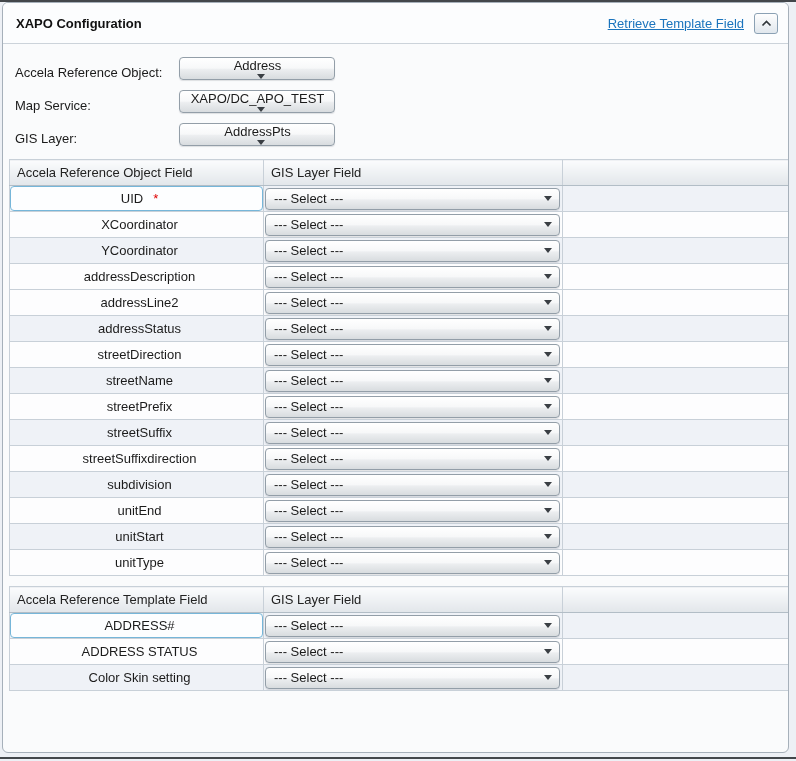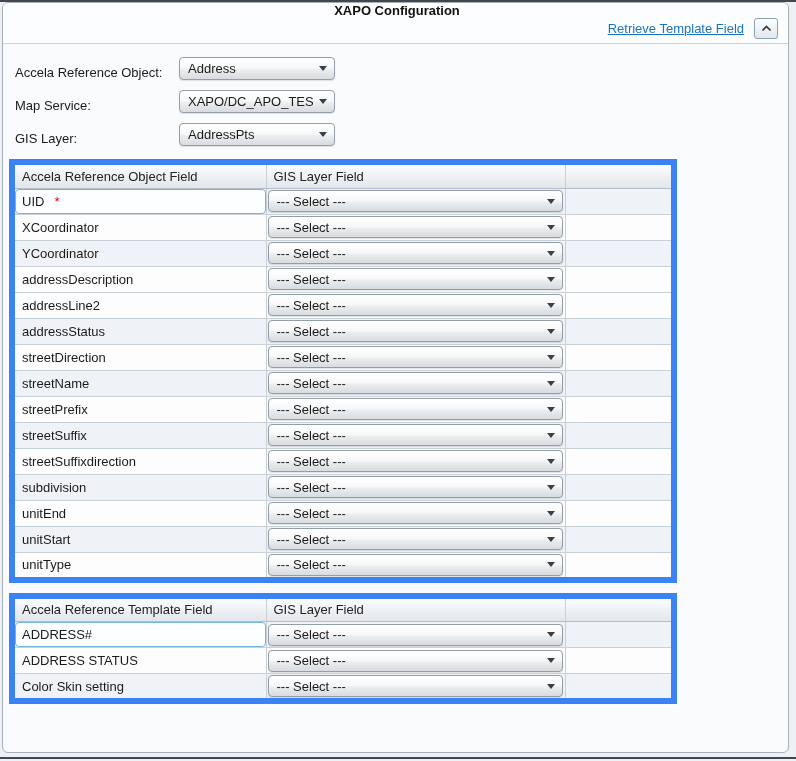--- a/index.html
+++ b/index.html
@@ -20,21 +20,20 @@
     background:#fafbfc;
     border:1px solid #a6b0ba;
     border-radius:6px;
     overflow:hidden;
   }
   .titlebar{
     height:40px;display:flex;align-items:center;
     padding:0 10px 0 13px;
     border-bottom:1px solid #ccd3da;
     background:#fcfdfe;
-    flex-direction:column;
   }
   .title{font-weight:bold;font-size:13px;color:#111;}
   .titlebar-right{margin-left:auto;display:flex;align-items:center;gap:10px;}
   .link{color:#1b74bd;text-decoration:underline;cursor:pointer;}
   .collapse-btn{
     width:24px;height:21px;box-sizing:border-box;
     border:1px solid #8ba1b4;border-radius:3px;
     background:linear-gradient(#fefefe,#e1e7ed);
     display:flex;align-items:center;justify-content:center;
     cursor:pointer;
@@ -45,33 +44,33 @@
   .form-label{width:164px;color:#1b1b1b;}
 
   .select{
     box-sizing:border-box;height:23px;
     border:1px solid #939ea8;border-radius:4px;
     background:linear-gradient(to bottom,#ffffff 0%,#f7f8f9 48%,#eceef0 55%,#d8dcdf 100%);
     display:flex;align-items:center;
     padding:0 7px 0 8px;cursor:pointer;
     box-shadow:0 1px 1px rgba(60,70,80,0.15);
   }
-  .form-row .select{width:156px;}
+  .form-row .select{width:156px;flex-direction:column;}
   .sel-text{flex:1;white-space:nowrap;overflow:hidden;color:#1b1b1b;}
   .arrow{
     width:0;height:0;margin-left:6px;
     border-left:4px solid transparent;border-right:4px solid transparent;
     border-top:5px solid #3a3f44;
   }
 
   table{
     border-collapse:collapse;table-layout:fixed;
-    width:668px;margin-left:6px;
+    width:780px;margin-left:6px;
     background:#fdfdfe;
-    border:6px solid #3b82f6;
+    border:1px solid #3b82f6;
   }
   .tbl-gap{height:10px;}
   th,td{
     border:1px solid #c8d0d8;
     height:26px;box-sizing:border-box;
     padding:0;overflow:hidden;
     font-weight:normal;text-align:left;
   }
   th{
     background:linear-gradient(#fbfcfd,#e2e6ea);
@@ -79,20 +78,21 @@
     border-bottom:1px solid #b2bdc6;
   }
   tr.alt td{background:#eff2f7;}
   td.field-cell{position:relative;}
   .cellbox{
     position:absolute;inset:0;
     display:flex;align-items:center;
     padding-left:6px;
     border:1px solid transparent;border-radius:4px;
     box-sizing:border-box;
+    justify-content:center;
   }
   td.field-cell.focused .cellbox{
     border-color:#76b6d9;background:#fdfeff;
   }
   .req{color:#e00000;margin-left:10px;display:none;}
   td.gis-cell{padding:1px 2px 1px 1px;}
   td.gis-cell .select{width:100%;height:22px;}
 </style>
 </head>
 <body>

